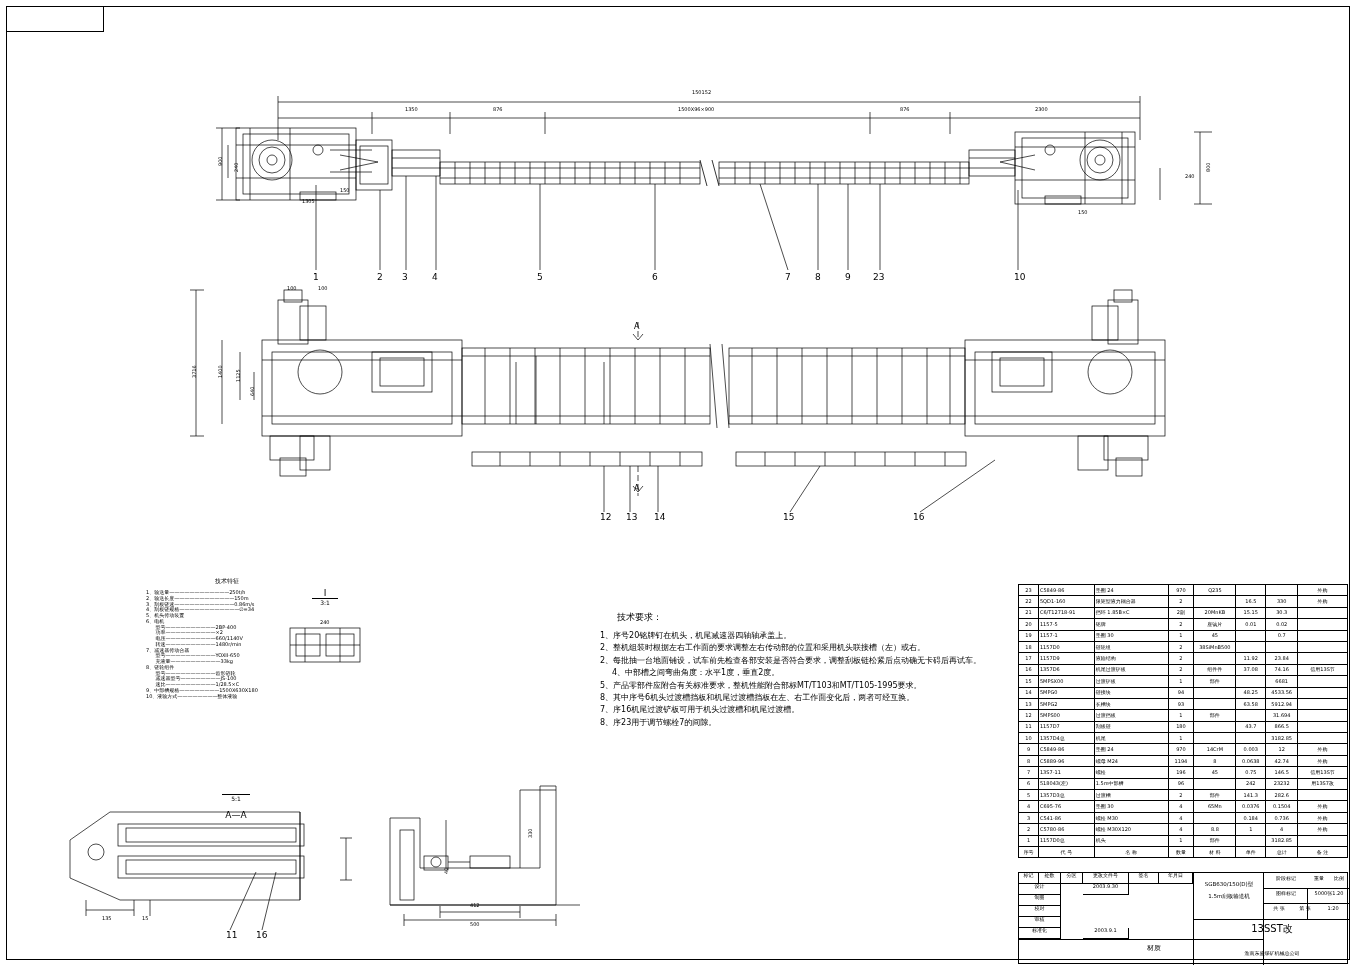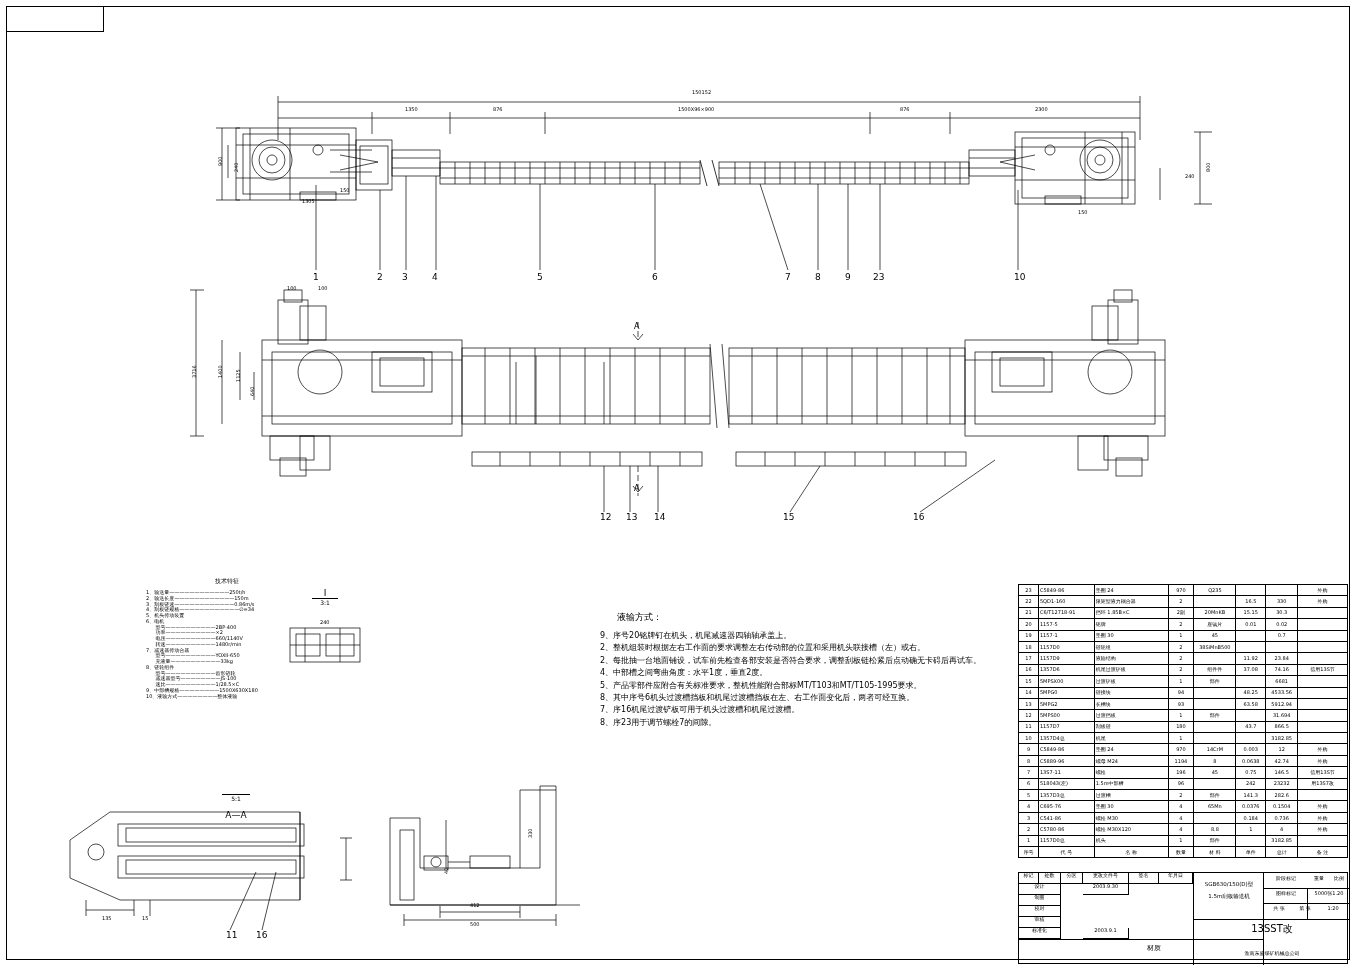--- a/index.html
+++ b/index.html
@@ -380,26 +380,26 @@
     <div class="txt t5" style="position:relative;left:0;top:0;">      型号——————————YOXII-650</div>
     <div class="txt t5" style="position:relative;left:0;top:0;">      充液量——————————33kg</div>
     <div class="txt t5" style="position:relative;left:0;top:0;">8、链轮组件</div>
     <div class="txt t5" style="position:relative;left:0;top:0;">      型号——————————齿形链轮</div>
     <div class="txt t5" style="position:relative;left:0;top:0;">      减速器型号————————JS-100</div>
     <div class="txt t5" style="position:relative;left:0;top:0;">      速比——————————1/28.5×C</div>
     <div class="txt t5" style="position:relative;left:0;top:0;">9、中部槽规格————————1500X630X180</div>
     <div class="txt t5" style="position:relative;left:0;top:0;">10、液输方式————————整体液输</div>
   </div>
 
-  <div class="txt t9" style="left:617px;top:612px;">液输方式：</div>
+  <div class="txt t9" style="left:617px;top:612px;">技术要求：</div>
   <div style="position:absolute;left:600px;top:630px;width:400px;">
-    <div class="txt t8" style="position:relative;left:0;width:390px;white-space:normal;line-height:1.55;text-indent:0;">9、序号20铭牌钉在机头，机尾减速器四轴轴承盖上。</div>
+    <div class="txt t8" style="position:relative;left:0;width:390px;white-space:normal;line-height:1.55;text-indent:0;">1、序号20铭牌钉在机头，机尾减速器四轴轴承盖上。</div>
     <div class="txt t8" style="position:relative;left:0;width:390px;white-space:normal;line-height:1.55;">2、整机组装时根据左右工作面的要求调整左右传动部的位置和采用机头联接槽（左）或右。</div>
     <div class="txt t8" style="position:relative;left:0;width:390px;white-space:normal;line-height:1.55;">2、每批抽一台地面铺设，试车前先检查各部安装是否符合要求，调整刮板链松紧后点动确无卡碍后再试车。</div>
-    <div class="txt t8" style="position:relative;left:0;width:390px;white-space:normal;line-height:1.55;">4、中部槽之间弯曲角度：水平1度，垂直2度。</div>
+    <div class="txt t8" style="position:relative;left:12px;width:390px;white-space:normal;line-height:1.55;">4、中部槽之间弯曲角度：水平1度，垂直2度。</div>
     <div class="txt t8" style="position:relative;left:0;width:390px;white-space:normal;line-height:1.55;">5、产品零部件应附合有关标准要求，整机性能附合部标MT/T103和MT/T105-1995要求。</div>
     <div class="txt t8" style="position:relative;left:0;width:390px;white-space:normal;line-height:1.55;">8、其中序号6机头过渡槽挡板和机尾过渡槽挡板在左、右工作面变化后，两者可经互换。</div>
     <div class="txt t8" style="position:relative;left:0;width:390px;white-space:normal;line-height:1.55;">7、序16机尾过渡铲板可用于机头过渡槽和机尾过渡槽。</div>
     <div class="txt t8" style="position:relative;left:0;width:390px;white-space:normal;line-height:1.55;">8、序23用于调节螺栓7的间隙。</div>
   </div>
 
   <div id="bom">
     <table>
       <colgroup>
         <col style="width:20px">

